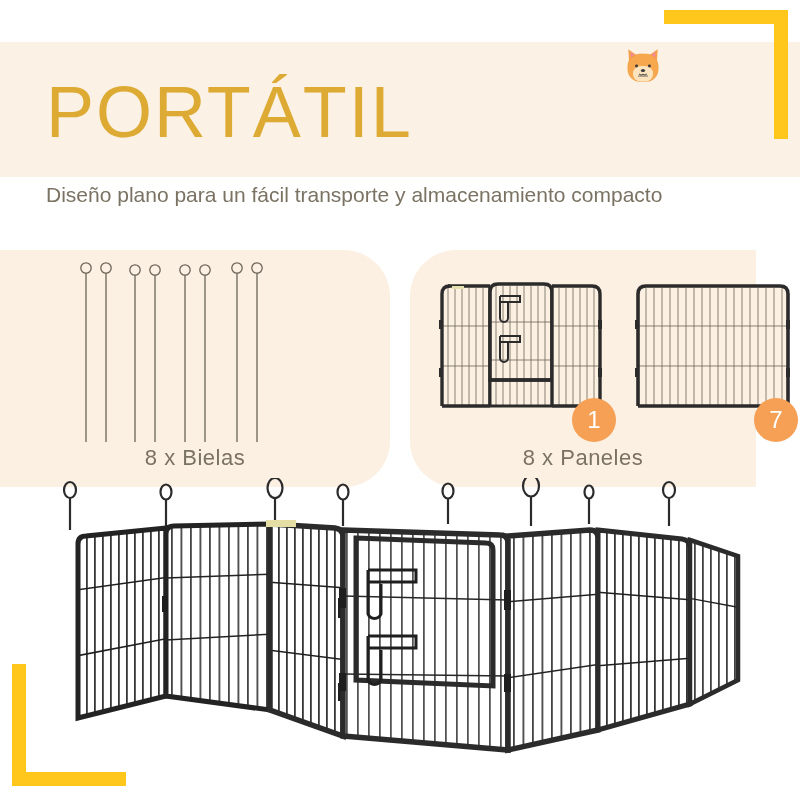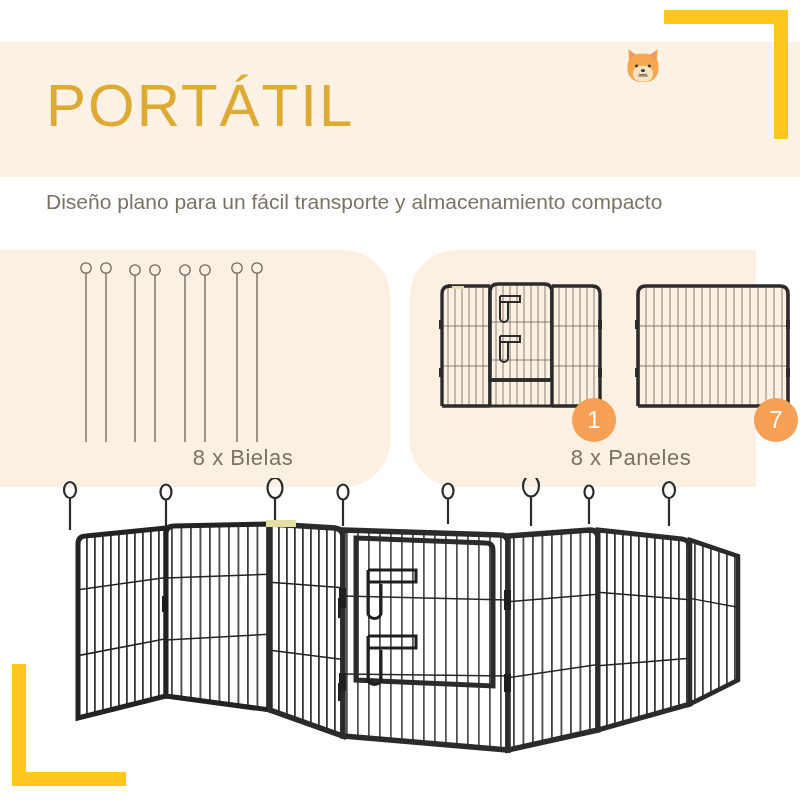--- a/index.html
+++ b/index.html
@@ -27,36 +27,36 @@
     --ink:#7A7262;
     --orange:#F5A055;
     --steel:#2b2b2b;
   }
 
   
   #band-title{position:absolute;left:0;top:42px;width:800px;height:135px;background:var(--cream);}
   #band-white{position:absolute;left:0;top:177px;width:800px;height:73px;background:#ffffff;}
 
   
-  #page-title{position:absolute;left:46px;top:76px;font-size:60px;letter-spacing:2px;
+  #page-title{position:absolute;left:46px;top:76px;font-size:72px;letter-spacing:2px;
      color:var(--gold);font-weight:400;line-height:1;}
   #subtitle{position:absolute;left:46px;top:180px;width:700px;font-size:21px;color:var(--ink);
-     line-height:1.45;font-weight:400;margin-top:7px;}
+     line-height:1.45;font-weight:400;}
 
   
   #dog-icon{position:absolute;left:620px;top:42px;width:46px;height:46px;}
 
   
   #card-bielas{position:absolute;left:0;top:250px;width:390px;height:237px;
      background:var(--cream2);border-radius:0 46px 46px 0;}
   #card-paneles{position:absolute;left:410px;top:250px;width:346px;height:237px;
      background:var(--cream2);border-radius:46px 0 0 46px;}
 
   .card-caption{position:absolute;width:100%;text-align:center;bottom:16px;
-     font-size:22px;color:var(--ink);letter-spacing:.5px;padding-left:48px;}
+     font-size:22px;color:var(--ink);letter-spacing:.5px;}
 
   #rods-svg{position:absolute;left:78px;top:10px;}
   #panels-svg{position:absolute;left:10px;top:14px;}
 
   
   .badge{position:absolute;width:44px;height:44px;border-radius:50%;
      background:var(--orange);color:#fff;font-size:24px;display:flex;
      align-items:center;justify-content:center;font-weight:400;}
   #badge-1{left:572px;top:398px;}
   #badge-2{left:754px;top:398px;}

